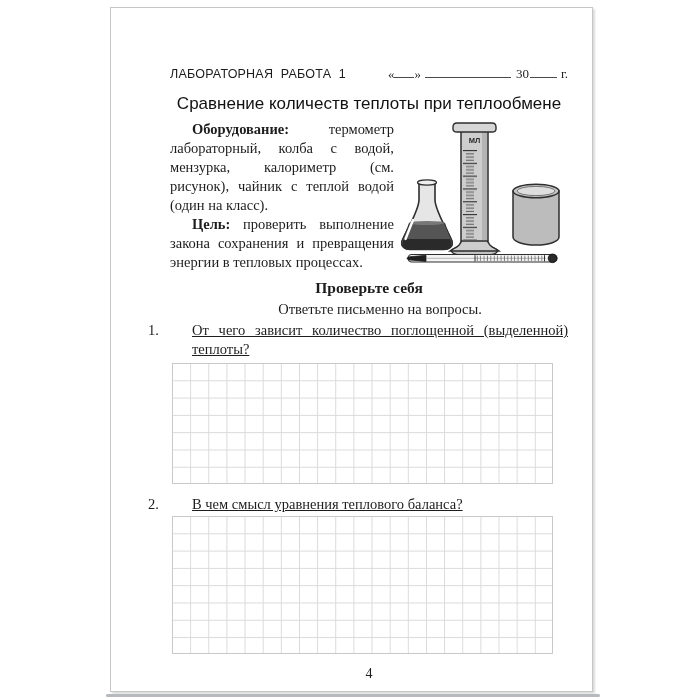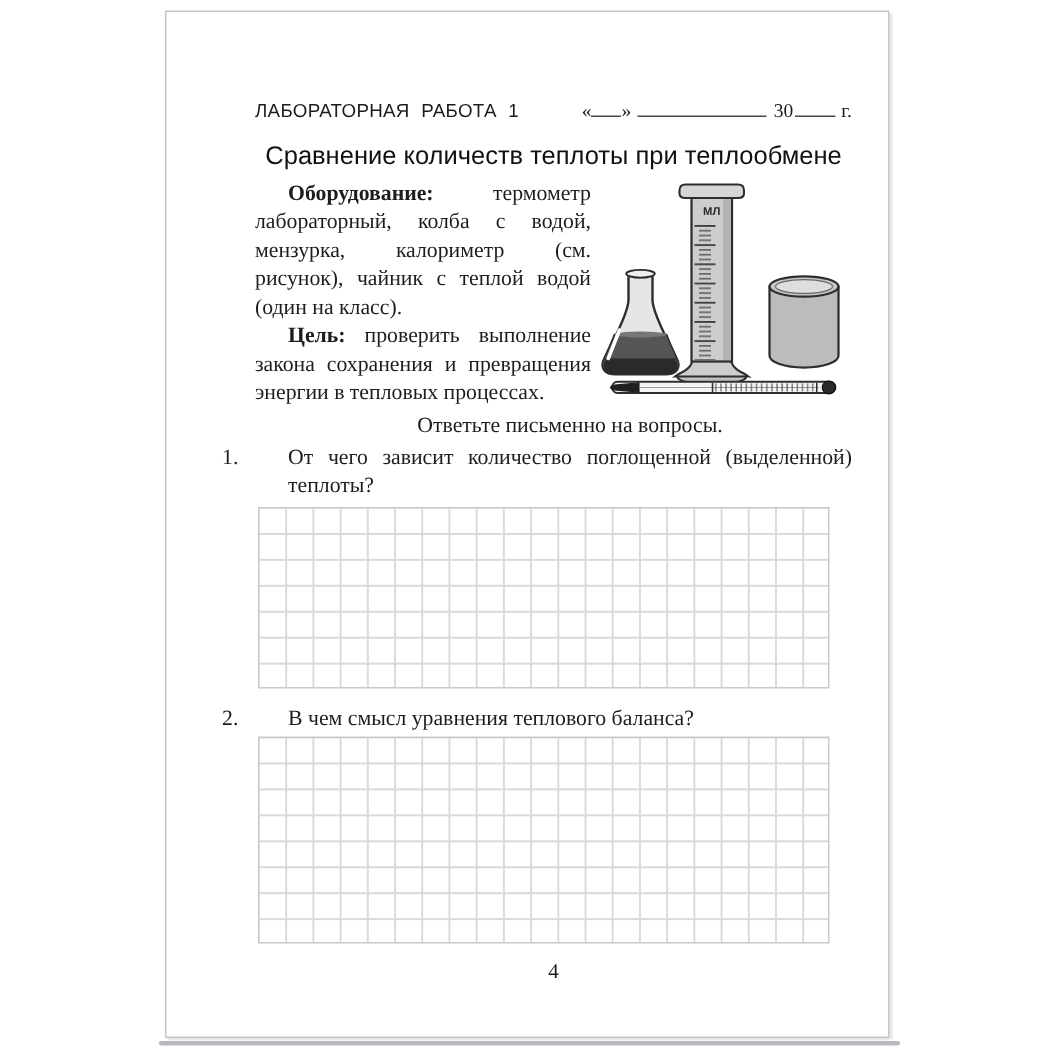--- a/index.html
+++ b/index.html
@@ -39,21 +39,21 @@
   .figure-col svg { display:block; }
 
   .check-heading { margin-top:6px; text-align:center; font-weight:bold;
     font-size:15.5px; line-height:19px; }
   .instruction { margin-top:3px; font-size:14.5px; line-height:19px; text-indent:22px;text-align:center; }
 
   .q-row { display:flex; margin-left:-22px; margin-top:2px;
     font-size:14.5px; line-height:19px; }
   .q-row.q2 { margin-top:11px; }
   .q-num { width:44px; flex:0 0 44px; }
-  .q-text { flex:1; text-align:justify; }
+  .q-text { flex:1; text-align:justify;text-decoration:underline; }
 
   .grid-box {
     margin-left:2px; width:381px; border:1px solid #c9c9c9; background-color:#fff;
     background-image:
       linear-gradient(to right, #dadada 1px, transparent 1px),
       linear-gradient(to bottom, #dadada 1px, transparent 1px);
     background-size:18.15px 17.3px; background-position:-1px -1px;
   }
   .grid-1 { margin-top:4px; height:121px; }
   .grid-2 { margin-top:2px; height:138px; }
@@ -126,20 +126,21 @@
             <line x1="30" y1="138.3" x2="150" y2="138.3" stroke="#9a9a9a" stroke-width="0.7"></line>
             <rect x="80" y="135.6" width="68" height="5.4" fill="url(#thTicks)"></rect>
             <line x1="79" y1="135.2" x2="79" y2="141.4" stroke="#2e2e2e" stroke-width="1"></line>
             <line x1="148.5" y1="135.2" x2="148.5" y2="141.4" stroke="#2e2e2e" stroke-width="1"></line>
             <circle cx="156.5" cy="138.3" r="4.3" fill="#2a2a2a" stroke="#111111" stroke-width="0.8"></circle>
           </g>
         </svg>
       </div>
     </div>
 
+    <div class="check-heading">Проверьте себя</div>
 
     <div class="instruction">Ответьте письменно на вопросы.</div>
 
     <div class="q-row">
       <span class="q-num">1.</span>
       <span class="q-text">От чего зависит количество поглощенной (выделенной) теплоты?</span>
     </div>
 
     <div class="grid-box grid-1"></div>
 

